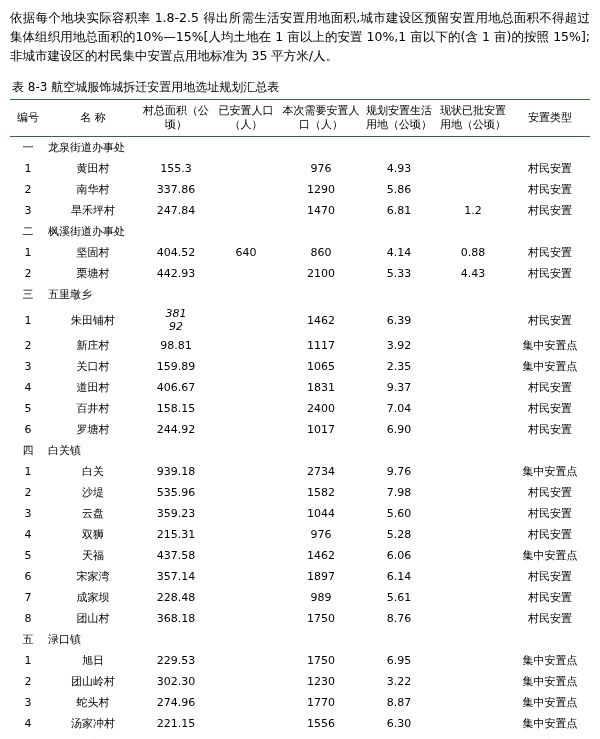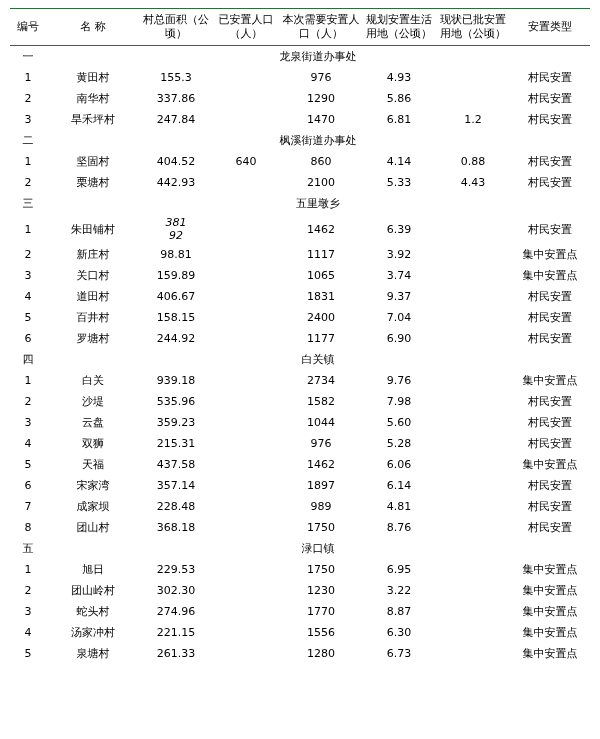--- a/index.html
+++ b/index.html
@@ -55,38 +55,40 @@
     text-align: center;
     vertical-align: middle;
     line-height: 15px;
     height: 17px;
     font-size: 11px;
   }
   tr.section-row td {
     text-align: center;
   }
   tr.section-row td.sec-label {
-    text-align: center;
+    text-align: left;
   }
   .c-id { width: 36px; }
   .c-name { width: 94px; }
   .c-area { width: 72px; }
   .c-pop { width: 68px; }
   .c-need { width: 82px; }
   .c-plan { width: 74px; }
   .c-appr { width: 74px; }
   .c-type { width: 80px; }
   .stack { display: block; line-height: 13px; font-style: italic; }
 </style>
 </head>
 <body>
 
 <div class="page">
 
-
+  <p class="intro">依据每个地块实际容积率 1.8-2.5 得出所需生活安置用地面积,城市建设区预留安置用地总面积不得超过集体组织用地总面积的10%—15%[人均土地在 1 亩以上的安置 10%,1 亩以下的(含 1 亩)的按照 15%];非城市建设区的村民集中安置点用地标准为 35 平方米/人。</p>
+
+  <div class="table-caption">表 8-3 航空城服饰城拆迁安置用地选址规划汇总表</div>
 
   <table class="data">
     <colgroup>
       <col class="c-id">
         <col class="c-name">
         <col class="c-area">
         <col class="c-pop">
       <col class="c-need">
         <col class="c-plan">
         <col class="c-appr">
@@ -189,21 +191,21 @@
           <td>3.92</td>
           <td></td>
           <td>集中安置点</td>
         </tr>
         <tr>
           <td>3</td>
           <td>关口村</td>
           <td>159.89</td>
           <td></td>
           <td>1065</td>
-          <td>3.74</td>
+          <td>2.35</td>
           <td></td>
           <td>集中安置点</td>
         </tr>
         <tr>
           <td>4</td>
           <td>道田村</td>
           <td>406.67</td>
           <td></td>
           <td>1831</td>
           <td>9.37</td>
@@ -218,21 +220,21 @@
           <td>2400</td>
           <td>7.04</td>
           <td></td>
           <td>村民安置</td>
         </tr>
         <tr>
           <td>6</td>
           <td>罗塘村</td>
           <td>244.92</td>
           <td></td>
-          <td>1177</td>
+          <td>1017</td>
           <td>6.90</td>
           <td></td>
           <td>村民安置</td>
         </tr>
         <tr class="section-row">
           <td>四</td>
           <td colspan="7" class="sec-label">白关镇</td>
         </tr>
         <tr>
           <td>1</td>
@@ -293,21 +295,21 @@
           <td>6.14</td>
           <td></td>
           <td>村民安置</td>
         </tr>
         <tr>
           <td>7</td>
           <td>成家坝</td>
           <td>228.48</td>
           <td></td>
           <td>989</td>
-          <td>4.81</td>
+          <td>5.61</td>
           <td></td>
           <td>村民安置</td>
         </tr>
         <tr>
           <td>8</td>
           <td>团山村</td>
           <td>368.18</td>
           <td></td>
           <td>1750</td>
           <td>8.76</td>

